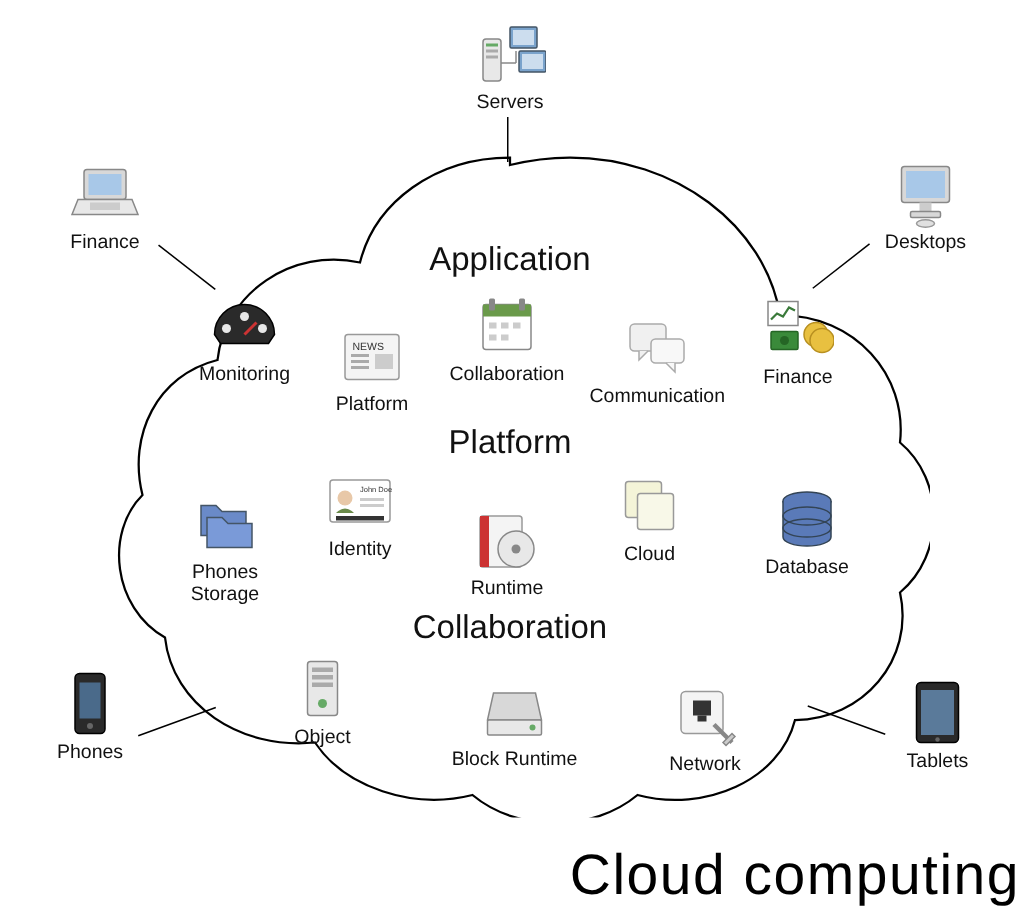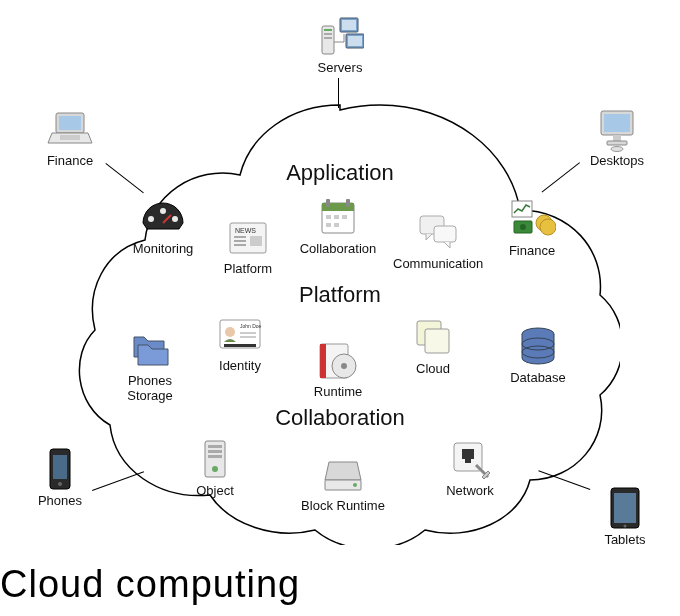--- a/index.html
+++ b/index.html
@@ -1,20 +1,20 @@
 <!DOCTYPE html>
 <html><head>
 <meta charset="utf-8">
 <style>
 body{margin:0;font-family:"Helvetica Neue",Arial,sans-serif;background:#fff;width:680px;height:616px;position:relative;overflow:hidden}
 .node{position:absolute;text-align:center;width:90px}
 .node .lbl{font-size:13px;margin-top:0;color:#111}
 .ico{width:48px;height:48px;margin:0 auto}
 .layer{position:absolute;font-size:22px;color:#111;text-align:center;width:200px;left:240px}
-.title{position:absolute;bottom:10px;left:0;right:0;text-align:left;font-size:38px;letter-spacing:1px}
+.title{position:absolute;bottom:10px;left:12px;right:0;text-align:right;font-size:38px;letter-spacing:1px}
 .connector{position:absolute;background:#000;height:1px;transform-origin:0 0}
 svg.cloud{position:absolute;left:60px;top:75px}
 </style>
 </head>
 <body>
 
 <svg class="cloud" width="560" height="470">
 <path d="M280 30
   c-50 0 -90 30 -100 70
   c-45 -10 -90 20 -95 65
@@ -78,21 +78,21 @@
   <div class="ico">
     <svg viewBox="0 0 48 48">
         <rect x="14" y="4" width="20" height="40" rx="3" fill="#2a2a2a" stroke="#000"></rect>
         <rect x="17" y="10" width="14" height="24" fill="#4a6a8a"></rect>
         <circle cx="24" cy="39" r="2" fill="#666"></circle>
       </svg>
   </div>
   <div class="lbl">Phones</div>
 </div>
 
-<div class="node" style="left:580px;top:484px">
+<div class="node" style="left:580px;top:451px">
   <div class="ico">
     <svg viewBox="0 0 48 48">
         <rect x="10" y="4" width="28" height="40" rx="3" fill="#2a2a2a" stroke="#000"></rect>
         <rect x="13" y="9" width="22" height="30" fill="#5a7a9a"></rect>
         <circle cx="24" cy="42" r="1.5" fill="#666"></circle>
       </svg>
   </div>
   <div class="lbl">Tablets</div>
 </div>
 
@@ -252,21 +252,21 @@
   <div class="ico">
     <svg viewBox="0 0 48 48">
         <path d="M10 12 L38 12 L42 30 L6 30 Z" fill="#d8d8d8" stroke="#888"></path>
         <rect x="6" y="30" width="36" height="10" rx="1" fill="#e8e8e8" stroke="#888"></rect>
         <circle cx="36" cy="35" r="2" fill="#6a6"></circle>
       </svg>
   </div>
   <div class="lbl">Block Runtime</div>
 </div>
 
-<div class="node" style="left:425px;top:435px">
+<div class="node" style="left:425px;top:453px">
   <div class="ico">
     <svg viewBox="0 0 48 48">
         <rect x="8" y="8" width="28" height="28" rx="3" fill="#f4f4f4" stroke="#999"></rect>
         <rect x="16" y="14" width="12" height="10" fill="#333"></rect>
         <rect x="19" y="24" width="6" height="4" fill="#333"></rect>
         <path d="M30 30 L42 42" stroke="#888" stroke-width="3"></path>
         <path d="M38 44 L44 38 L42 36 L36 42 Z" fill="#ccc" stroke="#888"></path>
       </svg>
   </div>
   <div class="lbl">Network</div>

